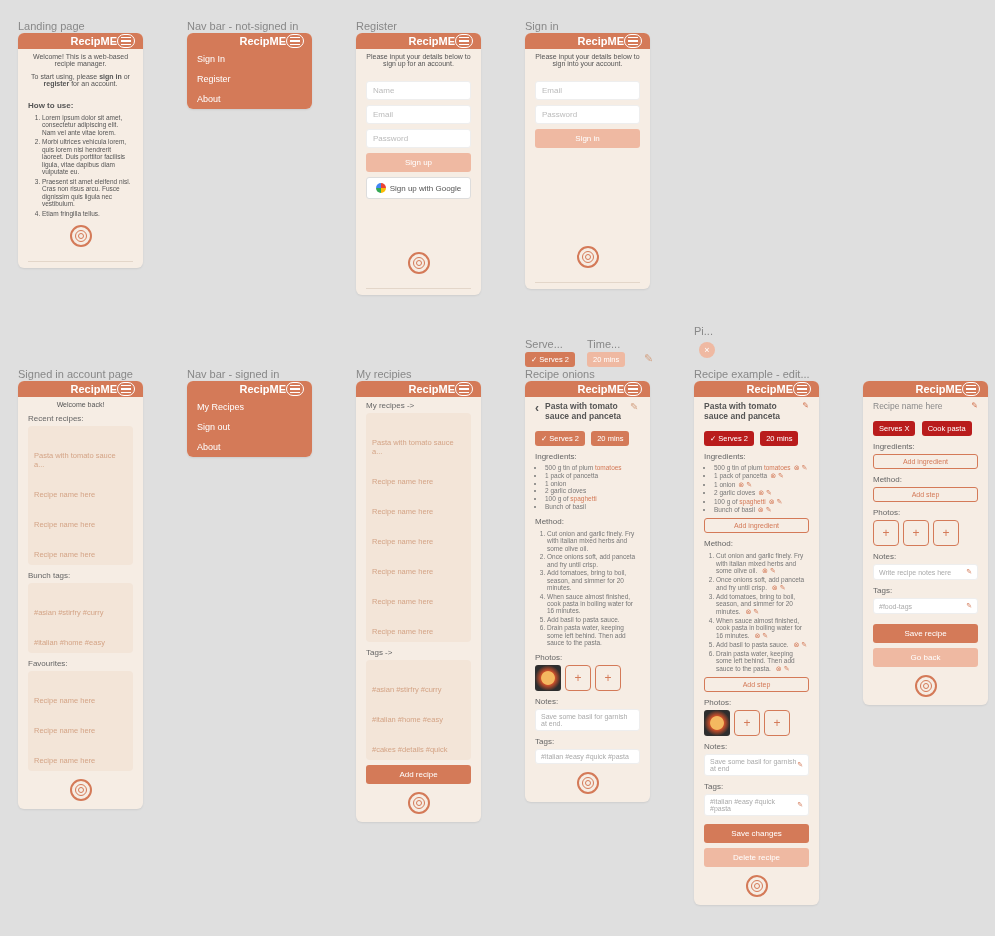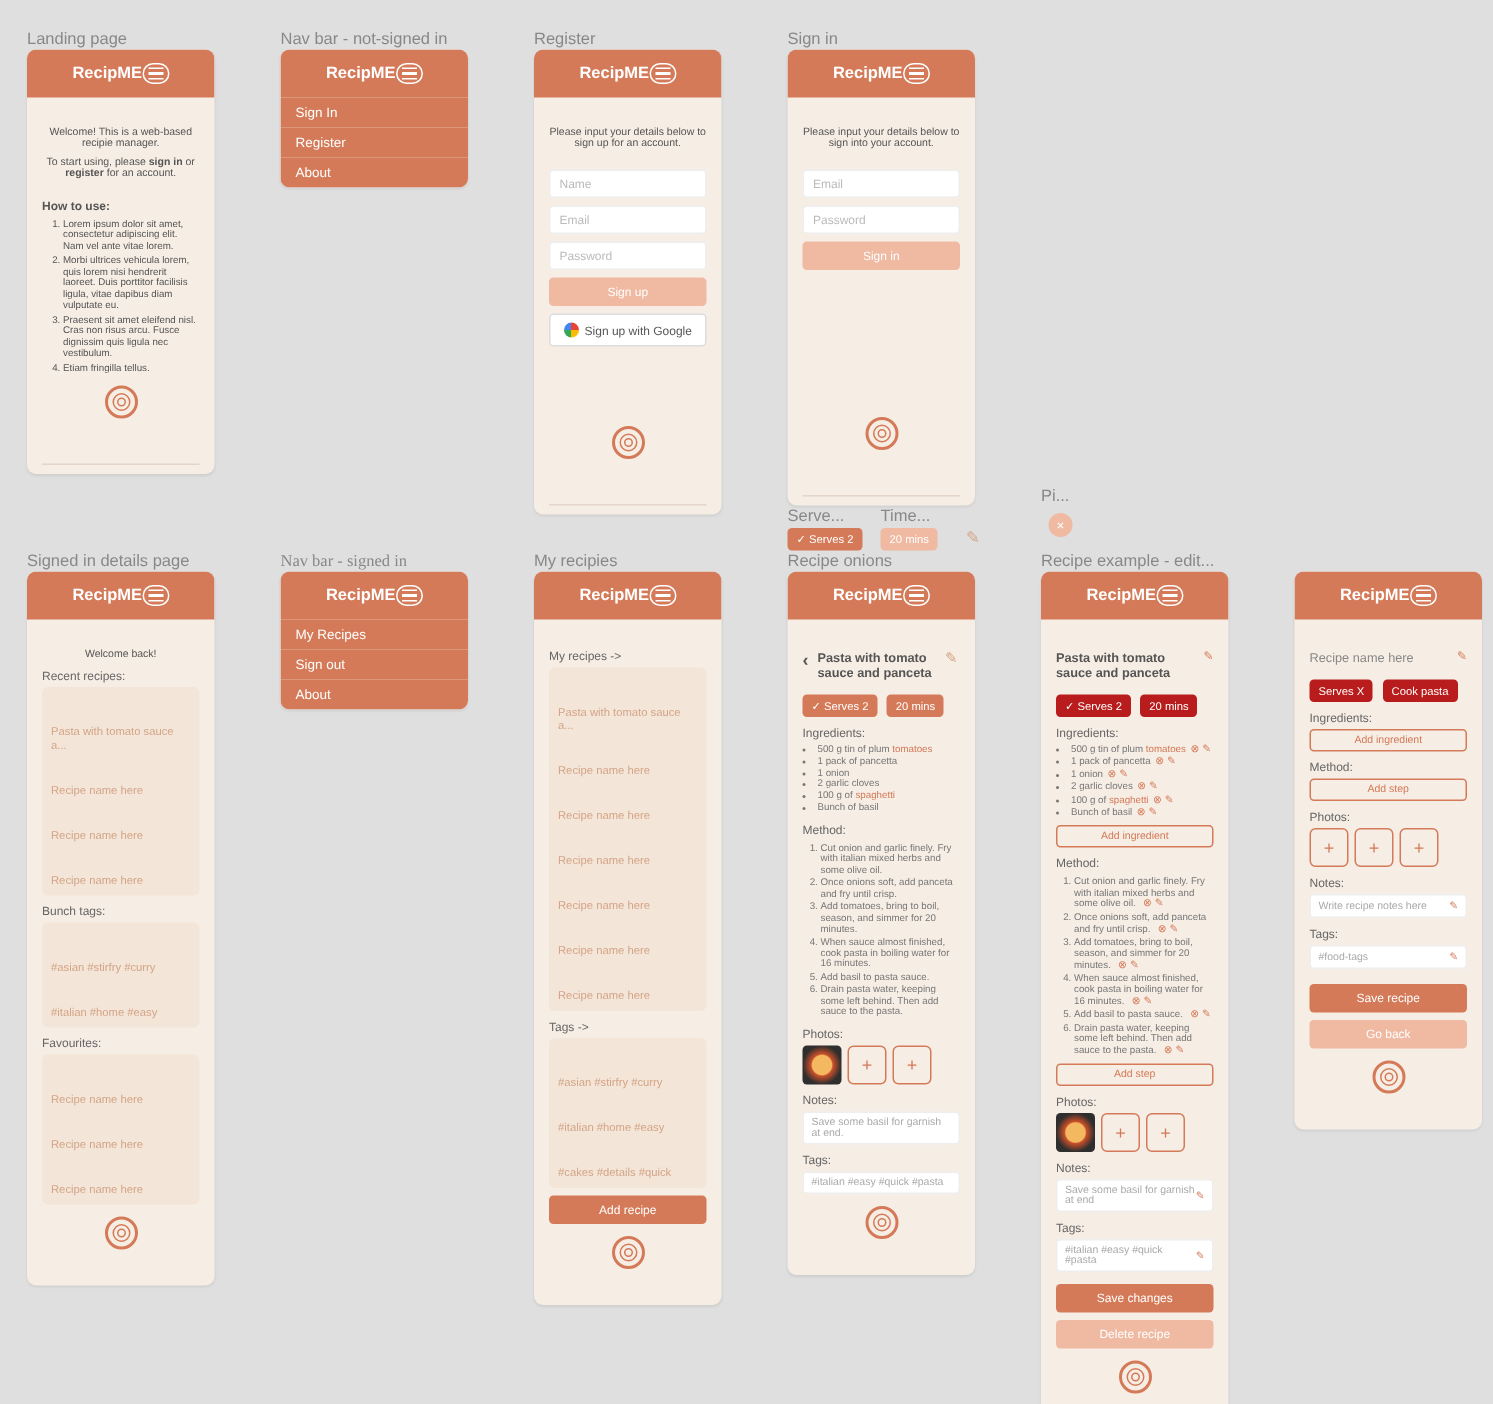--- a/index.html
+++ b/index.html
@@ -22,34 +22,34 @@
     background: #f6ede4;
     border-radius: 6px;
     overflow: hidden;
     box-shadow: 0 1px 2px rgba(0,0,0,0.08);
   }
   .header {
     background: #d47a58;
     color: #fff;
     display: flex;
     align-items: center;
-    justify-content: center;
+    justify-content: flex-end;
     padding: 4px 8px;
-    height: 32px;
+    height: 16px;
   }
   .brand { font-weight: bold; font-size: 11px; }
   .menu-icon {
     width: 18px; height: 14px;
     border: 1.5px solid #fff;
     border-radius: 7px;
     display: flex; flex-direction: column; justify-content: center; align-items: center;
     gap: 2px;
   }
   .menu-icon span { display:block; width: 10px; height: 1.5px; background: #fff; }
-  .body { padding: 20px 10px; font-size: 8px; color: #555; }
+  .body { padding: 4px 10px; font-size: 8px; color: #555; }
   .center { text-align: center; }
   .small { font-size: 7px; }
   .tiny { font-size: 6.5px; }
   ol { padding-left: 14px; margin-top: 4px; }
   ol li { margin-bottom: 2px; line-height: 1.15; }
   ol.steps { padding-left: 12px; }
   ol.steps li { font-size: 6.5px; color:#777; margin-bottom:1px; }
   .logo {
     width: 22px; height: 22px; border: 2px solid #d47a58; border-radius: 50%;
     margin: 8px auto 4px; position: relative;
@@ -190,22 +190,22 @@
     <div class="input">Email</div>
     <div class="input">Password</div>
     <div class="btn btn-light">Sign in</div>
     <div style="height:85px;"></div>
     <div class="logo"></div>
   </div>
   <div class="footer-divider"></div>
       <div style="height:6px;"></div>
 </div>
 
-<div class="frame-title" style="left:10px; top:360px;">Signed in details page</div>
-<div class="frame-title" style="left:179px; top:360px;font-family:Liberation Serif, serif;">Nav bar - signed in</div>
+<div class="frame-title" style="left:10px; top:360px;">Signed in account page</div>
+<div class="frame-title" style="left:179px; top:360px;">Nav bar - signed in</div>
 <div class="frame-title" style="left:348px; top:360px;">My recipies</div>
 <div class="frame-title" style="left:517px; top:330px;">Serve...</div>
 <div class="frame-title" style="left:579px; top:330px;">Time...</div>
 <div class="frame-title" style="left:686px; top:317px;">Pi...</div>
 <div class="frame-title" style="left:517px; top:360px;">Recipe onions</div>
 <div class="frame-title" style="left:686px; top:360px;">Recipe example - edit...</div>
 <div class="frame-title" style="left:855px; top:376px;">New recipe</div>
 
 <div class="chip chip-dark" style="left:517px; top:344px;">✓ Serves 2</div>
 <div class="chip" style="left:579px; top:344px;">20 mins</div>

